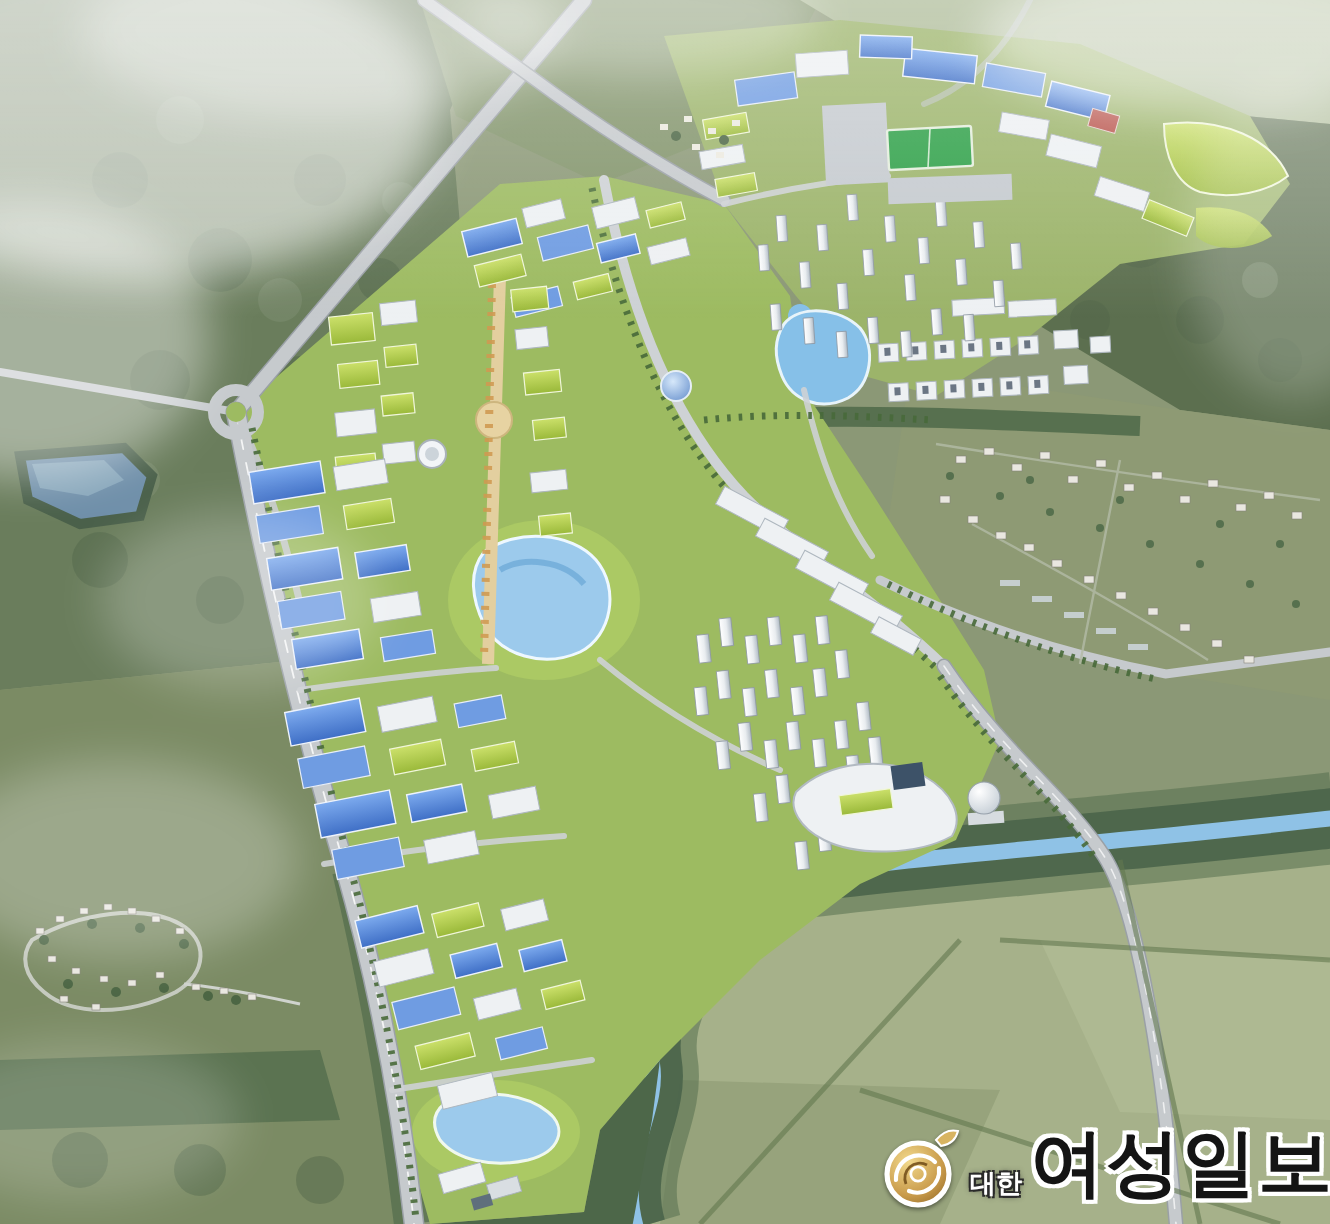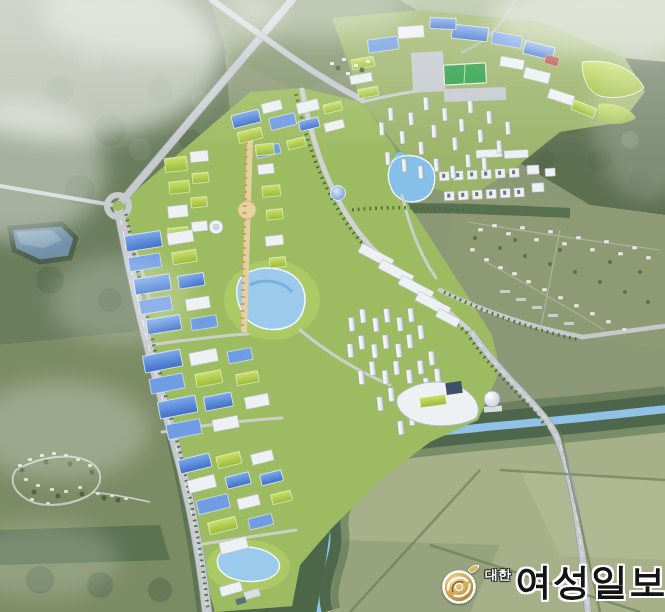--- a/index.html
+++ b/index.html
@@ -8,21 +8,21 @@
     font-family:"Liberation Sans", sans-serif;
   }
   .stage svg.scene { position:absolute; left:0; top:0; display:block; }
   .watermark {
     position:absolute; left:440px; top:561px;
     display:flex; align-items:flex-start; gap:3px;
     user-select:none;
   }
   .wm-emblem { filter: drop-shadow(0 1px 1px rgba(0,0,0,.45)); flex:0 0 auto; }
   .wm-prefix {
-    color:#ffffff; font-weight:bold; font-size:13px; margin-top:5px; letter-spacing:0px;
+    color:#ffffff; font-weight:bold; font-size:13px; margin-top:22px; letter-spacing:0px;
     text-shadow:-1px -1px 0 #2a2a2a, 1px -1px 0 #2a2a2a, -1px 1px 0 #2a2a2a, 1px 1px 0 #2a2a2a, 0 0 3px #2a2a2a;
     white-space:nowrap;
   }
   .wm-name {
     color:#141414; font-weight:bold; font-size:37px; line-height:1; margin-top:2px; margin-left:1px;
     letter-spacing:1px; white-space:nowrap;
     text-shadow:
       -2px -2px 0 #fff, 2px -2px 0 #fff, -2px 2px 0 #fff, 2px 2px 0 #fff,
       -2px 0 0 #fff, 2px 0 0 #fff, 0 -2px 0 #fff, 0 2px 0 #fff;
   }

